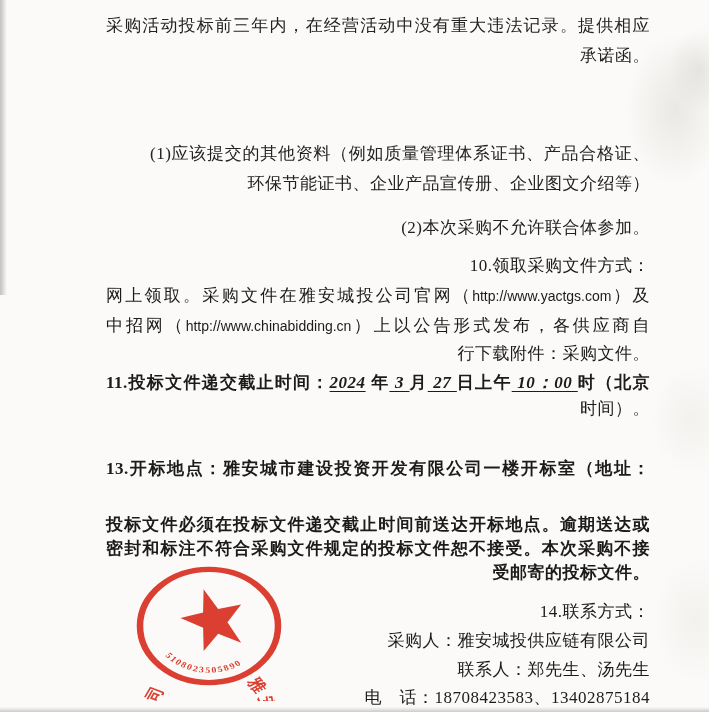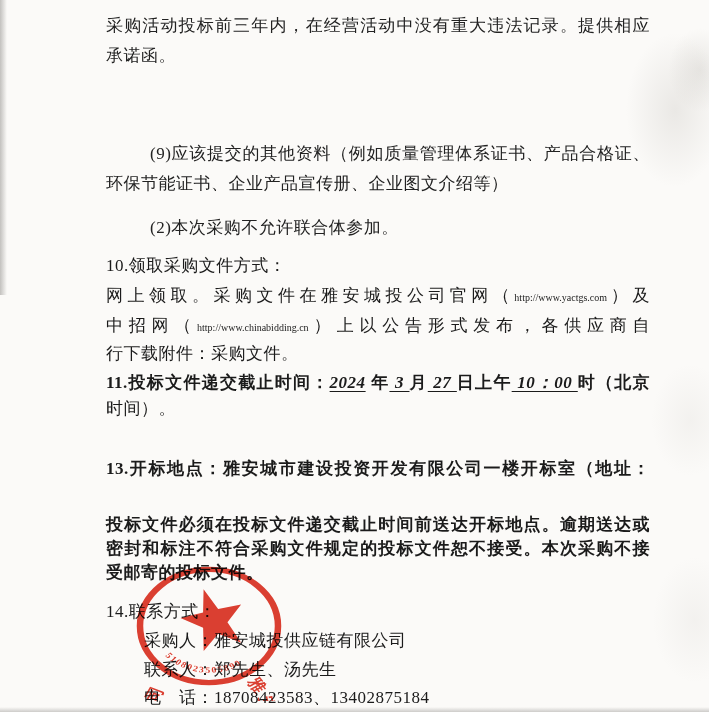--- a/index.html
+++ b/index.html
@@ -17,27 +17,28 @@
     color:#1b1b1b;
   }
   .edge-left{position:absolute;left:0;top:0;width:7px;height:295px;
     background:linear-gradient(to right, rgba(148,146,143,.55), rgba(148,146,143,0));}
   .edge-bottom{position:absolute;left:0;bottom:0;width:100%;height:5px;
     background:linear-gradient(to top, rgba(150,148,145,.45), rgba(150,148,145,0));}
   .ln{
     position:absolute;left:106px;width:544px;
     font-size:17px;line-height:23px;letter-spacing:.5px;
     white-space:pre-wrap;
+    text-align:right;
   }
   .just{text-align:justify;text-align-last:justify;}
   .bold{font-weight:bold;}
   .kai{color:#222;}
   .indent{text-indent:44px;}
   .ind2{left:144px;width:506px;}
-  .mono{font-family:Liberation Serif, serif;font-size:10px;letter-spacing:0;}
+  .mono{font-family:Liberation Sans, sans-serif;font-size:14px;letter-spacing:0;}
   .u{text-decoration:underline;text-underline-offset:3px;font-style:italic;}
   .seal{
     position:absolute;left:124px;top:551px;
     mix-blend-mode:multiply;opacity:.92;
   }
   .seal-stroke{stroke:#dc2f20;fill:none;}
   .seal-fill{fill:#dc2f20;}
   .seal-text{fill:#dc2f20;font-family:"Liberation Serif","DejaVu Serif",serif;font-weight:bold;}
 </style>
 </head>
@@ -45,21 +46,21 @@
 
 <div class="page">
 
   <div class="edge-left"></div>
   <div class="edge-bottom"></div>
 
   <div class="ln just kai" style="top:14px">采购活动投标前三年内，在经营活动中没有重大违法记录。提供相应</div>
   <div class="ln kai" style="top:44px">承诺函。</div>
 
 
-  <div class="ln just kai indent" style="top:142px">(9)应该提交的其他资料（例如质量管理体系证书、产品合格证、</div>
+  <div class="ln just kai indent" style="top:142px">(1)应该提交的其他资料（例如质量管理体系证书、产品合格证、</div>
   <div class="ln kai" style="top:172px">环保节能证书、企业产品宣传册、企业图文介绍等）</div>
 
   <div class="ln kai indent" style="top:216px">(2)本次采购不允许联合体参加。</div>
 
   <div class="ln" style="top:254px">10.领取采购文件方式：</div>
 
   <div class="ln just" style="top:284px"><span>网上领取。采购文件在雅安城投公司官网（</span><span class="mono">http://www.yactgs.com</span><span>）及</span></div>
 
   <div class="ln" style="top:342px">行下载附件：采购文件。</div>
 

